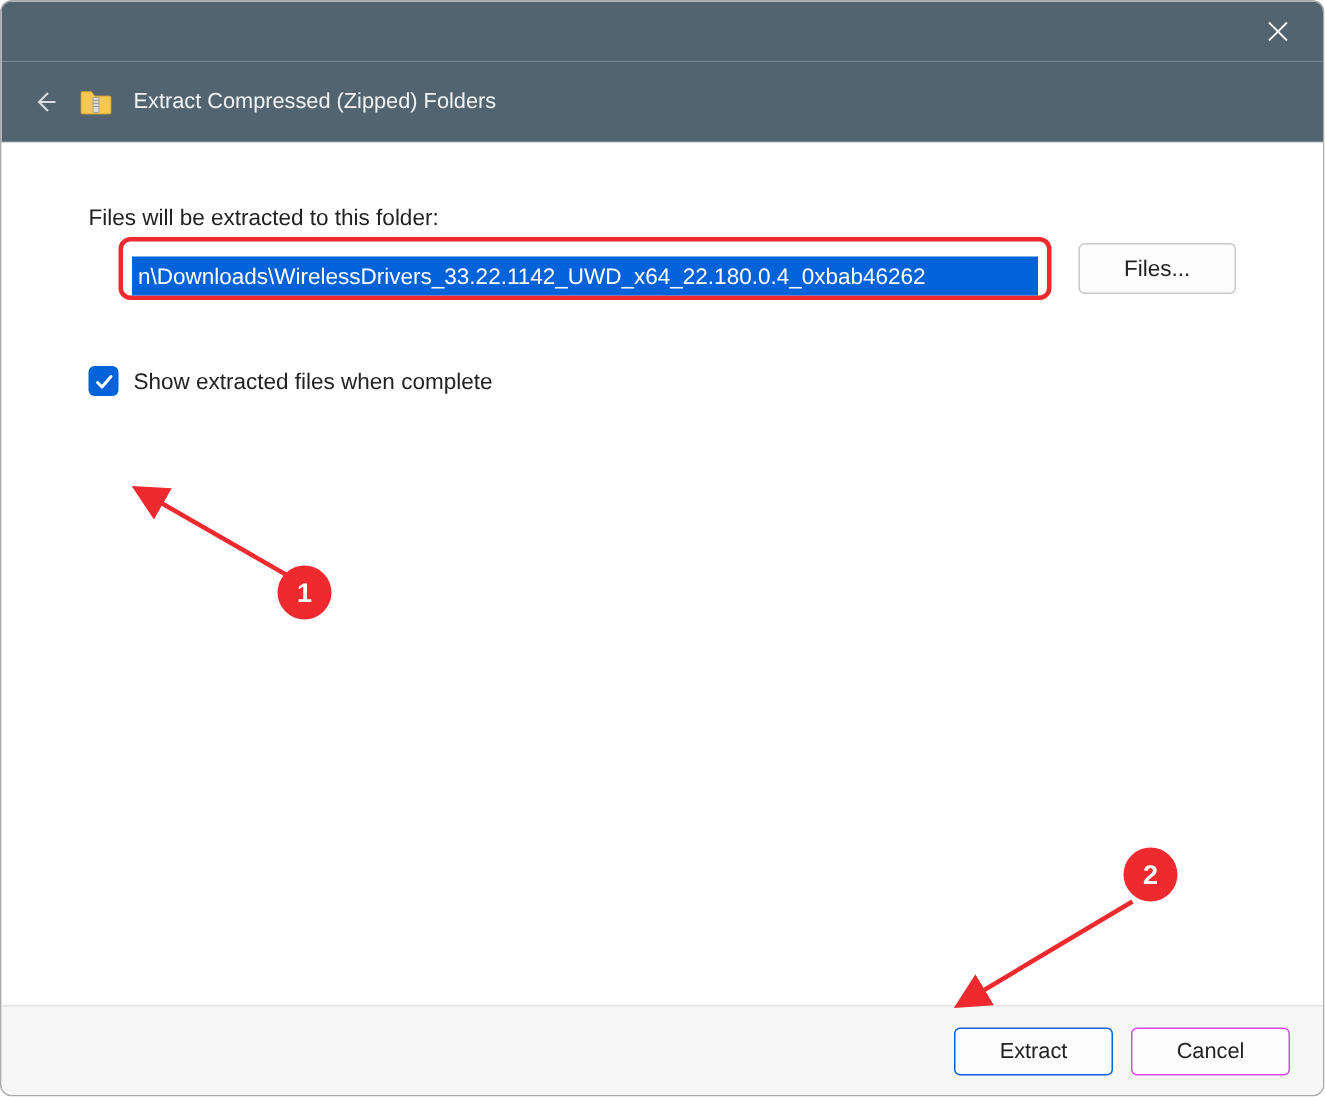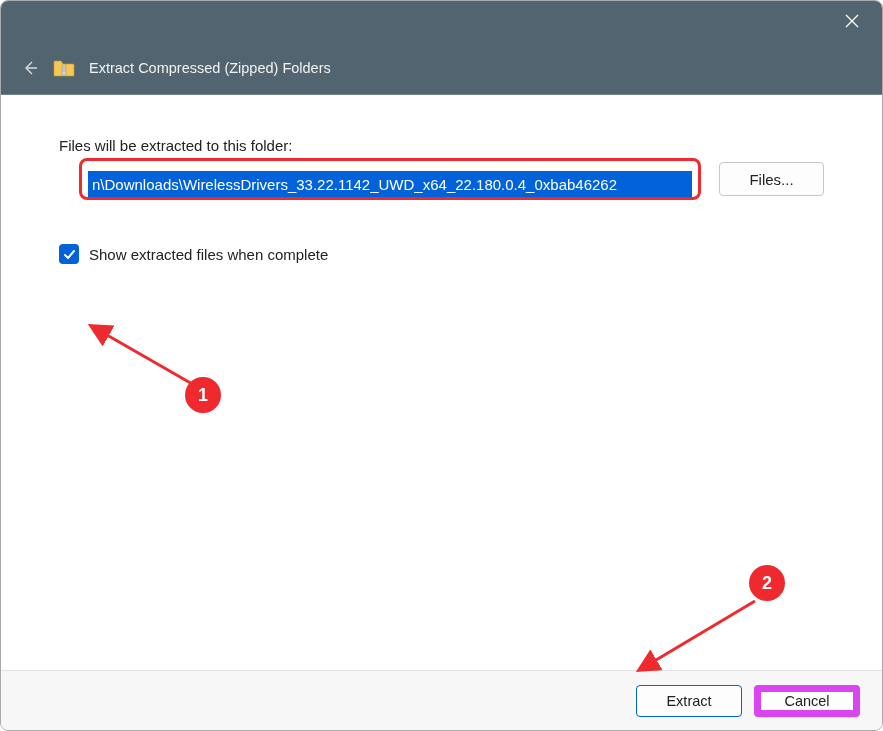--- a/index.html
+++ b/index.html
@@ -22,21 +22,21 @@
     .path-input::selection { background: #0262d9; color: #fff; }
     .browse-btn { width: 138px; height: 34px; border: 1px solid #c7c7c7; background: #fdfdfd; color: #222; font-size: 15px; border-radius: 4px; cursor: pointer; }
     .checkbox-row { display: flex; align-items: center; gap: 10px; }
     .chk { width: 20px; height: 20px; border-radius: 4px; background: #0262d9; display: flex; align-items: center; justify-content: center; cursor: pointer; }
     .chk svg { width: 13px; height: 13px; }
     .chk-label { color: #222; font-size: 15px; }
     
     .annot { position: absolute; pointer-events: none; }
     .circle-num { width: 36px; height: 36px; border-radius: 50%; background: #ee2a2e; color: #fff; display: flex; align-items: center; justify-content: center; font-size: 18px; font-weight: 600; position: absolute; }
     .footer { height: 60px; background: #f7f7f7; border-top: 1px solid #e2e2e2; display: flex; align-items: center; justify-content: flex-end; padding: 0 22px; gap: 12px; }
-    .footer-btn { width: 106px; height: 32px; border: 7px solid #d946ef; background: #fdfdfd; color: #222; font-size: 14.5px; border-radius: 4px; cursor: pointer; }
+    .footer-btn { width: 106px; height: 32px; border: 1px solid #d946ef; background: #fdfdfd; color: #222; font-size: 14.5px; border-radius: 4px; cursor: pointer; }
     .footer-btn.primary { border: 1.5px solid #0262d9; }
   </style>
 </head>
 <body>
 
 <div class="window">
 
   <div class="titlebar">
     <div class="close-btn">
       <svg viewBox="0 0 14 14">

